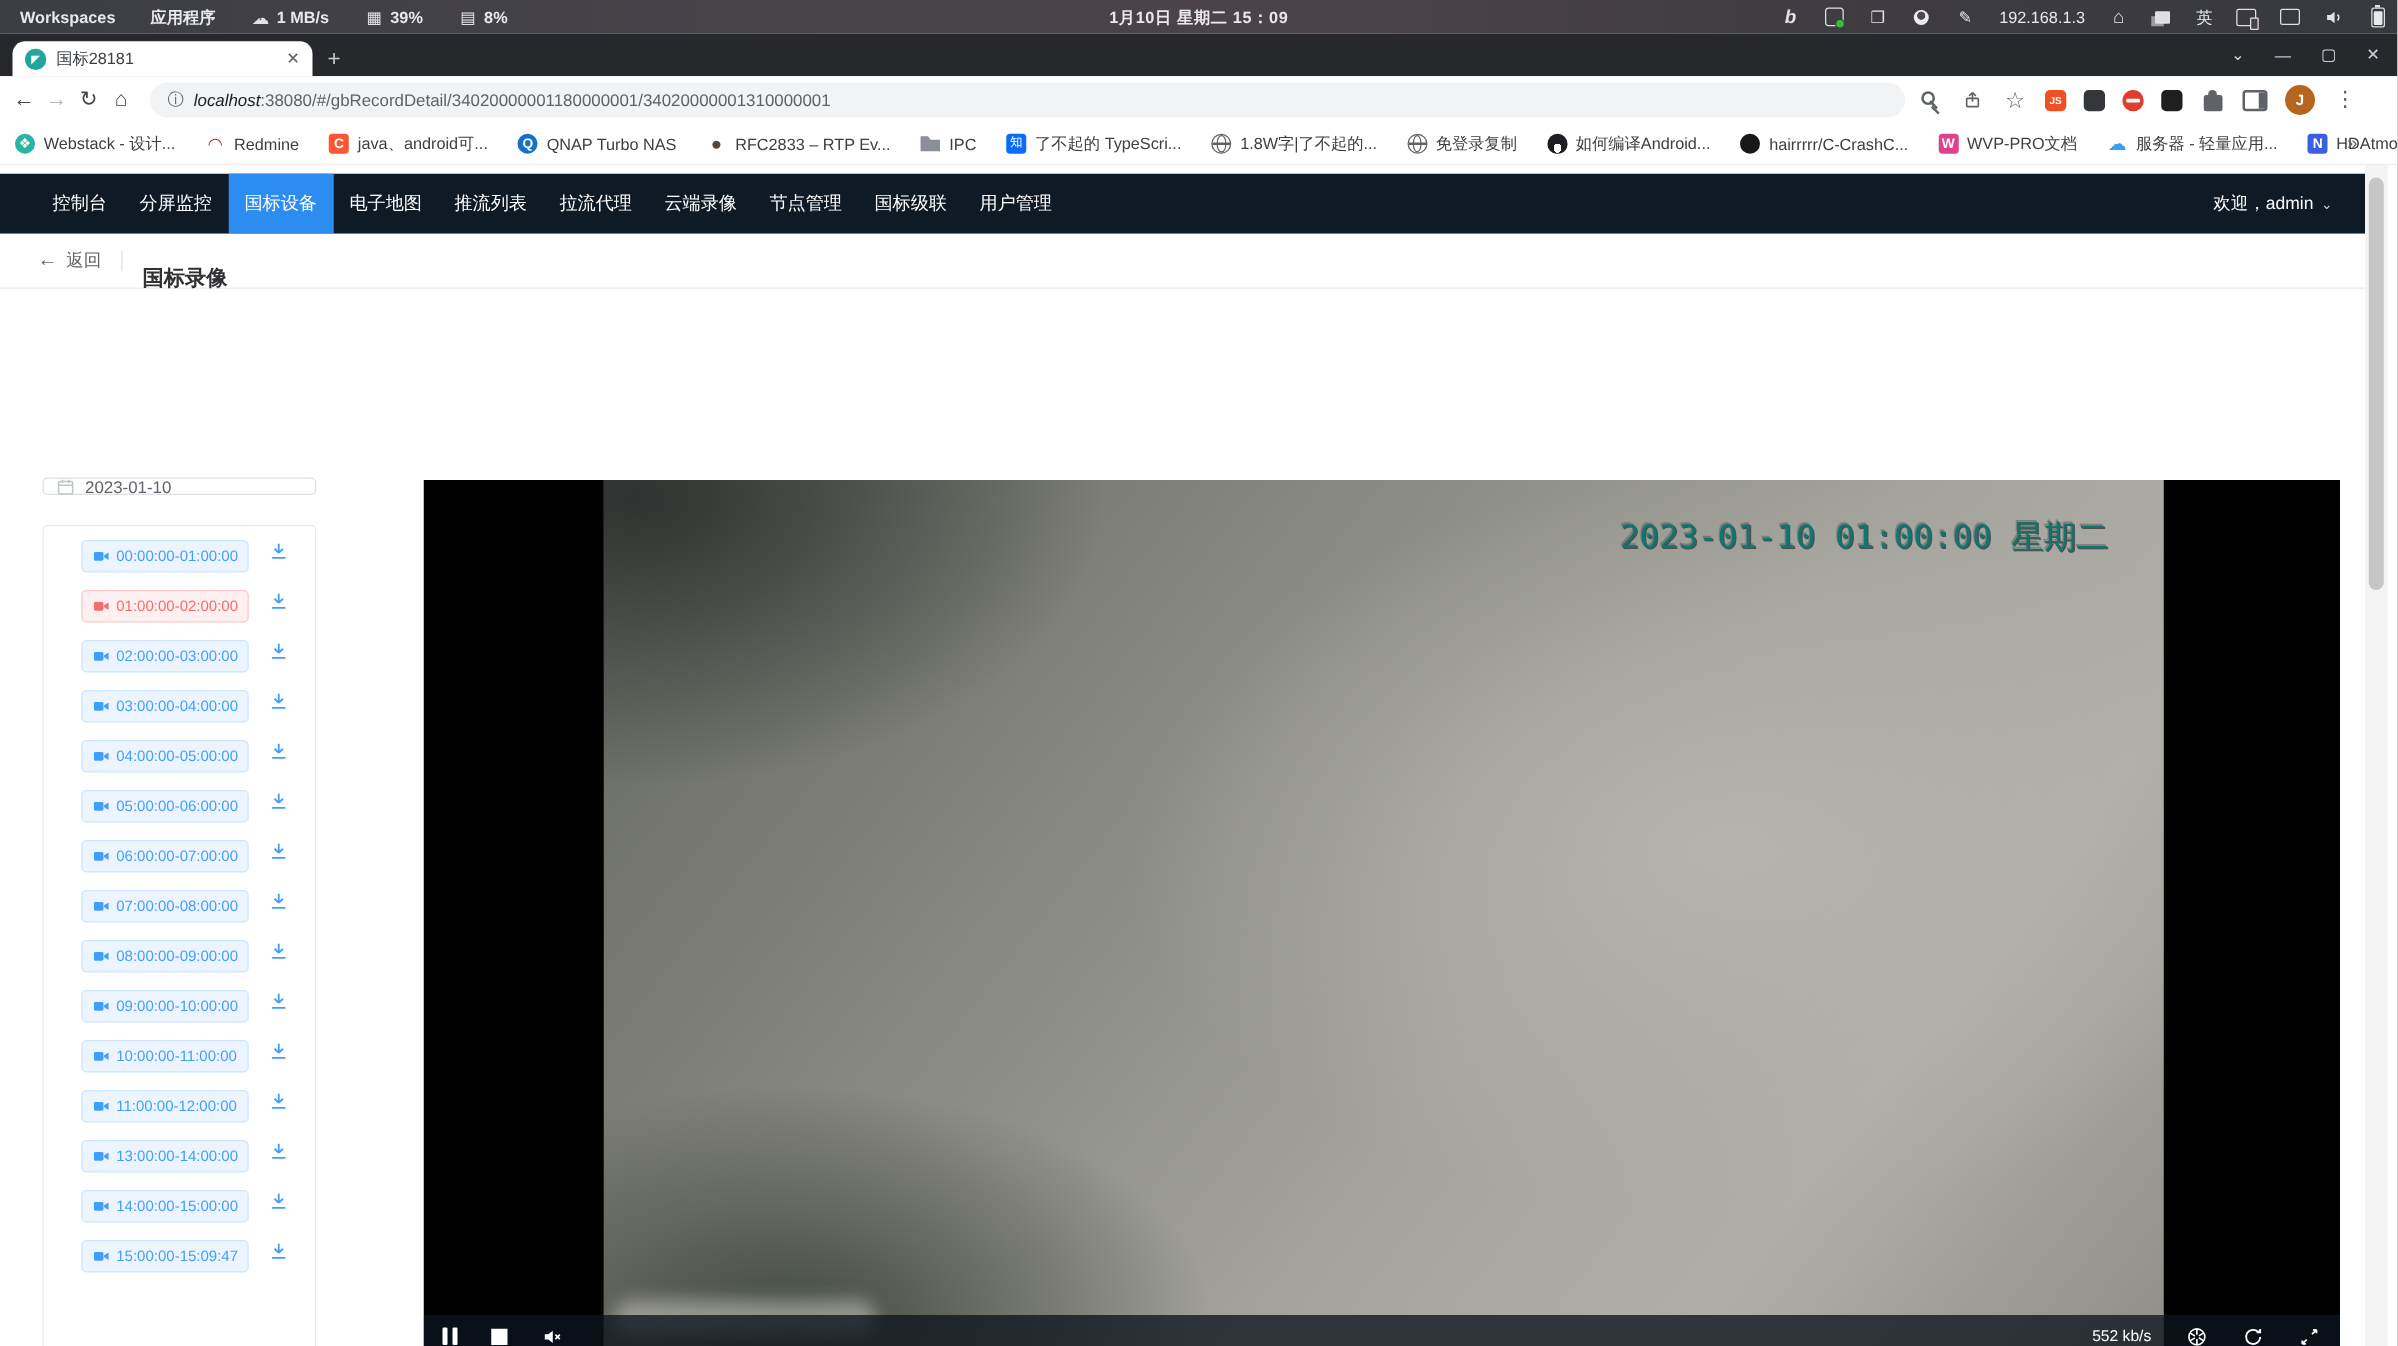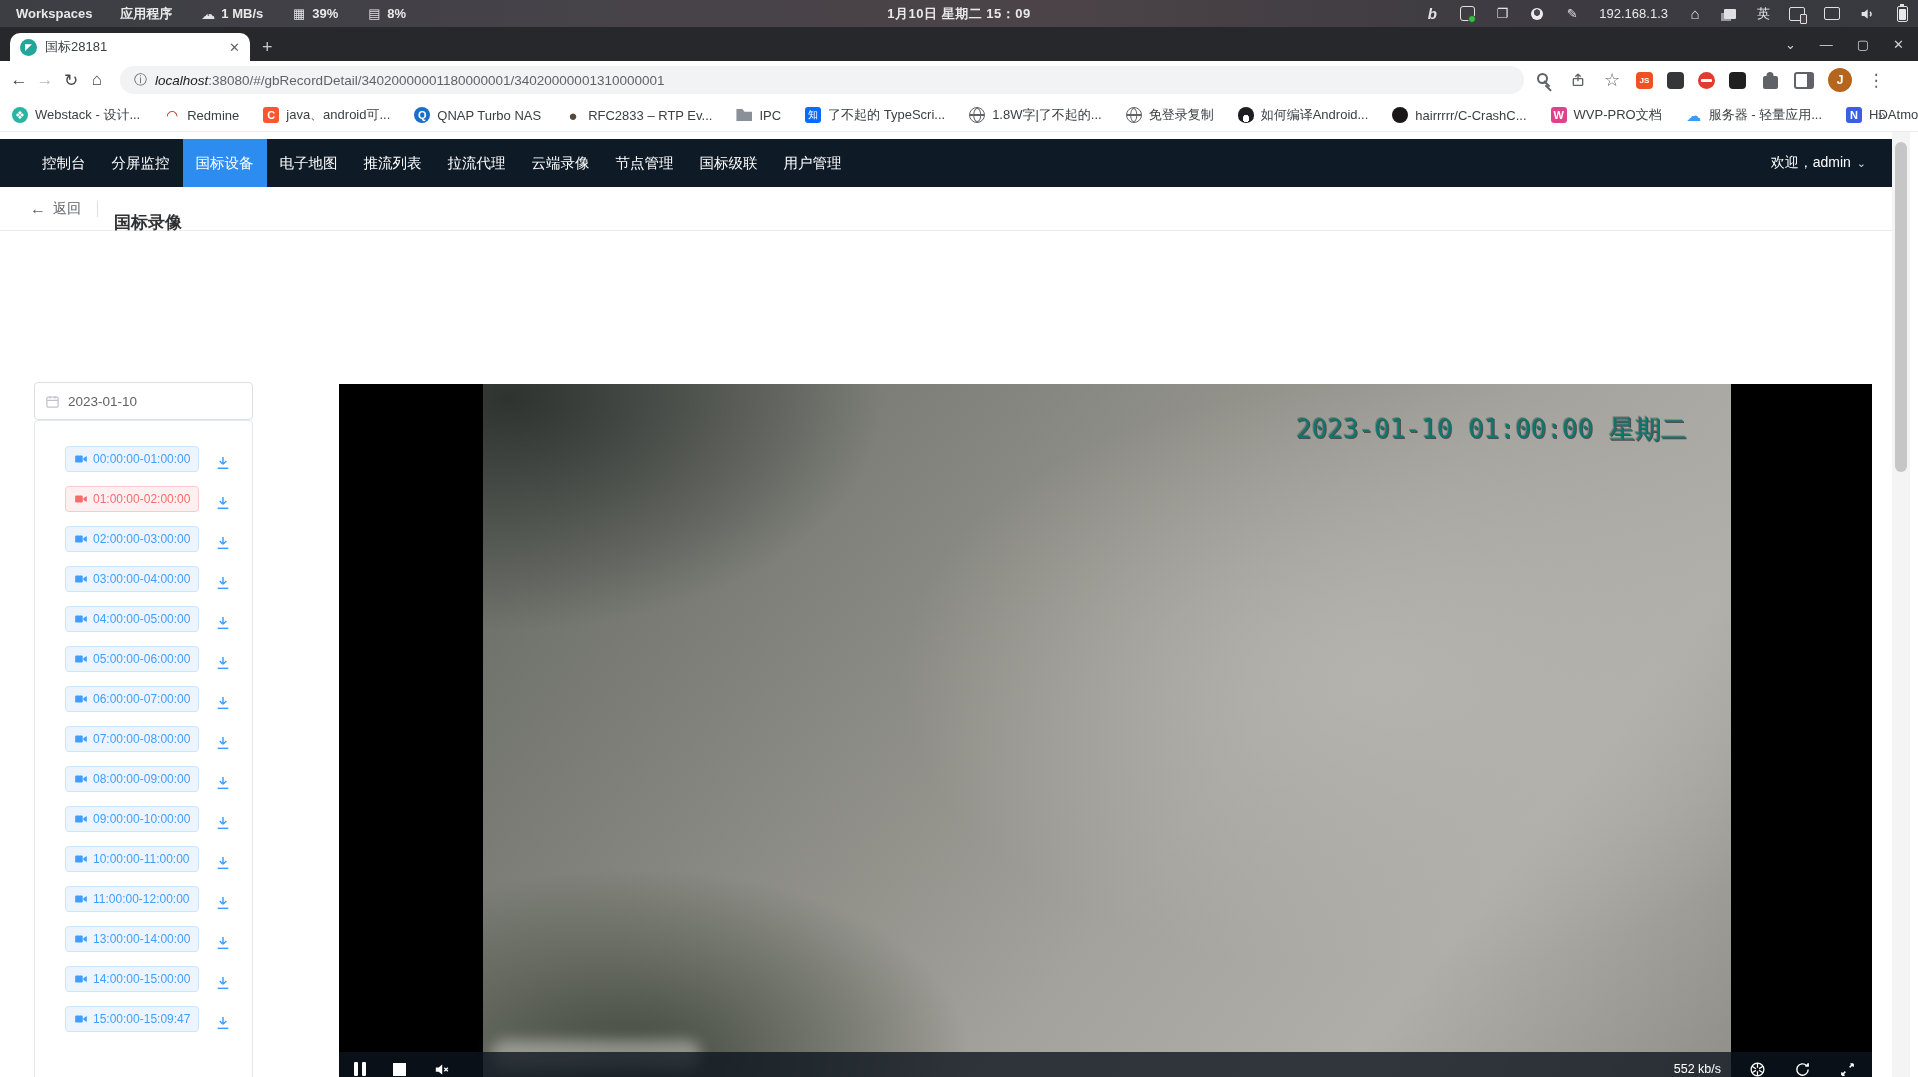--- a/index.html
+++ b/index.html
@@ -100,26 +100,26 @@
   .nav-welcome{margin-left:auto;color:#fff;font-size:14px;padding-right:26px;display:flex;align-items:center;gap:6px;}
   .nav-welcome .chev{font-size:11px;color:#cfd8e2;}
 
   .page-header{position:absolute;left:0;top:55px;width:100%;height:44px;background:#fff;border-bottom:1px solid #ececec;display:flex;align-items:center;box-sizing:border-box;}
   .back-group{display:flex;align-items:center;gap:7px;margin-left:30px;color:#606266;font-size:14px;}
   .back-arrow{font-size:16px;color:#606266;}
   .hdr-divider{width:1px;height:16px;background:#dcdfe6;margin:0 16px;}
   .page-title{font-size:17px;font-weight:bold;color:#303133;margin-top:28px;}
 
   
-  .date-input{position:absolute;left:34px;top:250px;width:219px;height:38px;border:1px solid #dcdfe6;border-radius:4px;box-sizing:border-box;
+  .date-input{position:absolute;left:34px;top:250px;width:219px;height:14px;border:1px solid #dcdfe6;border-radius:4px;box-sizing:border-box;
     display:flex;align-items:center;gap:8px;padding:0 10px;background:#fff;}
   .date-input .cal{color:#c0c4cc;display:inline-flex;}
   .date-text{font-size:13.5px;color:#606266;}
   .rec-card{position:absolute;left:34px;top:288px;width:219px;height:661px;border:1px solid #e4e7ed;border-radius:4px;box-sizing:border-box;background:#fff;padding-top:11px;overflow:hidden;}
-  .rec-row{height:40px;display:flex;align-items:flex-end;padding-left:30px;box-sizing:border-box;gap:15px;}
+  .rec-row{height:40px;display:flex;align-items:flex-start;padding-left:30px;box-sizing:border-box;gap:15px;}
   .rec-pill{display:inline-flex;align-items:center;gap:5px;height:26px;padding:0 8px;border-radius:4px;font-size:12px;border:1px solid transparent;font-family:inherit;}
   .rec-pill svg{flex:none;}
   .rec-pill.normal{background:#ecf5ff;border-color:#cde5ff;color:#409eff;}
   .rec-pill.active{background:#fef0f0;border-color:#fbc9c9;color:#f56c6c;}
   .rec-download{width:18px;height:18px;color:#409eff;display:inline-flex;align-items:center;justify-content:center;background:none;border:none;padding:0;}
 
   
   .video-box{position:absolute;left:339px;top:252px;width:1533px;height:702px;background:#000;overflow:hidden;}
   .video-frame{position:absolute;left:144px;top:0;width:1248px;height:702px;
     background:

